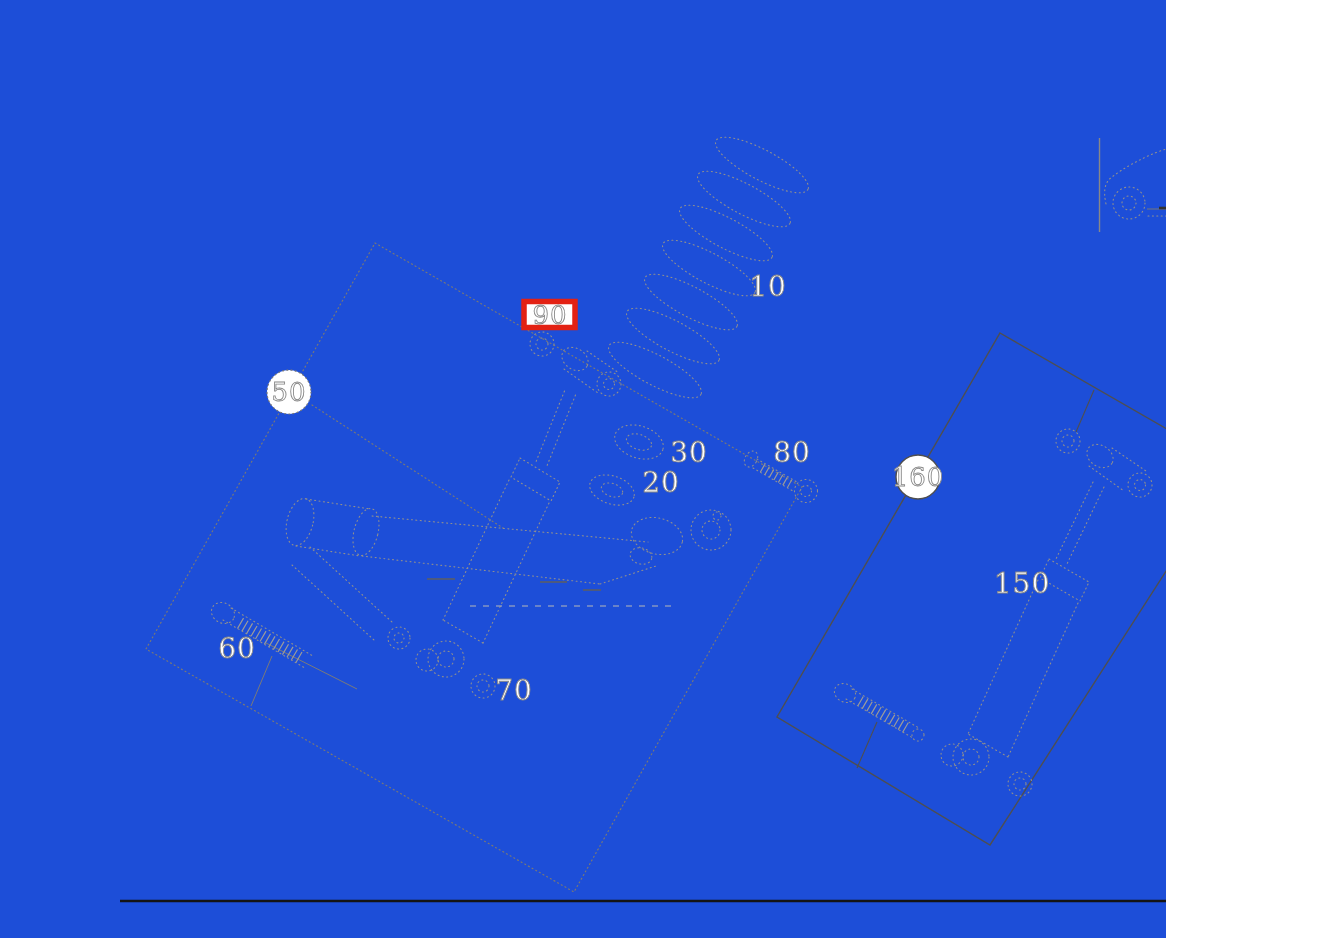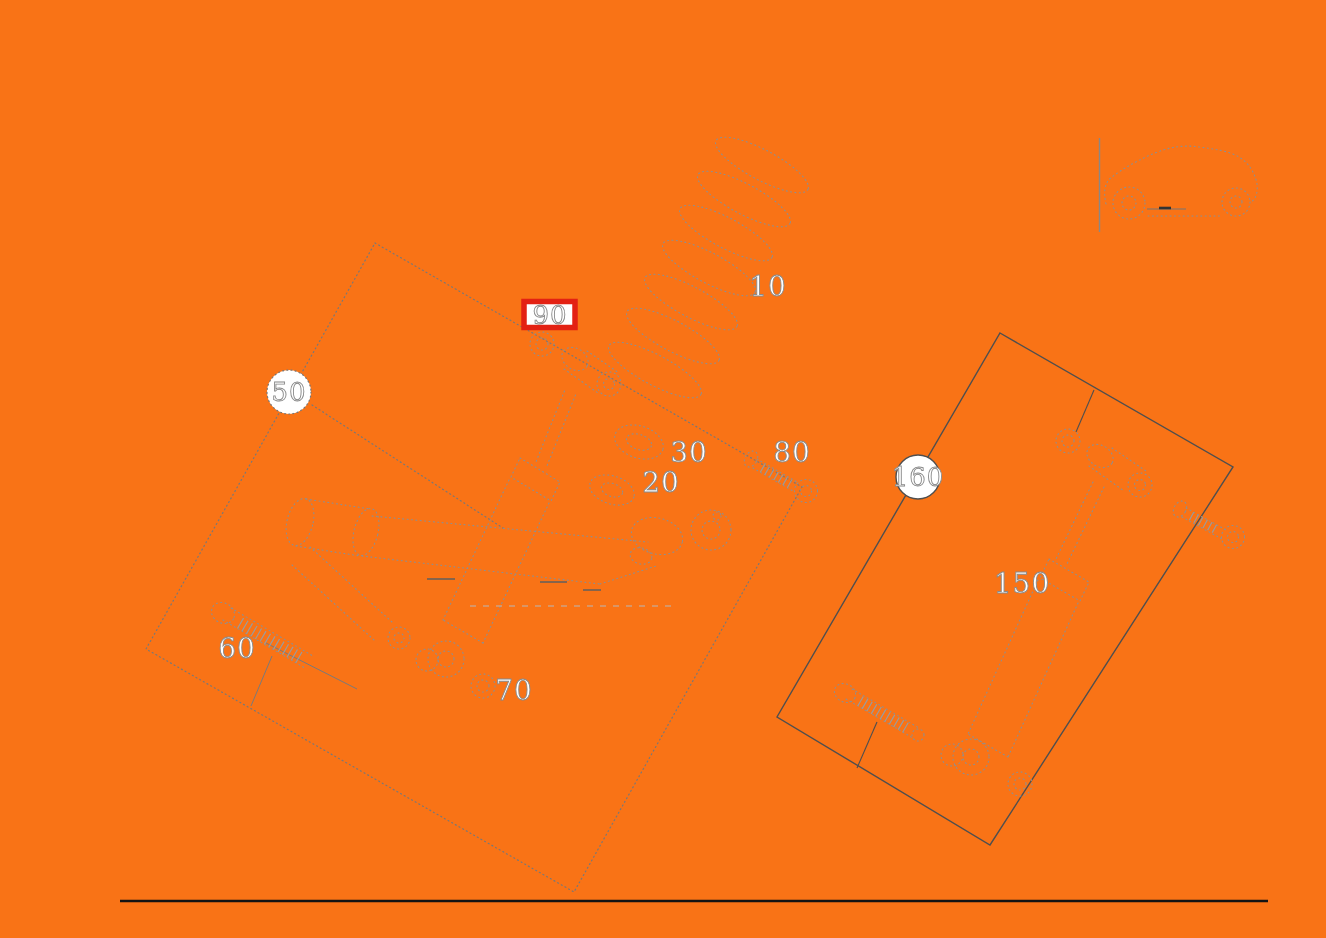--- a/index.html
+++ b/index.html
@@ -1,16 +1,16 @@
 <!DOCTYPE html>
 <html><head>
 <meta charset="utf-8">
 <style>
   html,body{margin:0;padding:0;background:#fff;}
-  .stage{position:relative;width:1326px;height:938px;background:#f97316;overflow:hidden;
+  .stage{position:relative;width:1166px;height:938px;background:#1d4ed8;overflow:hidden;
          font-family:"DejaVu Serif", serif;}
   svg{position:absolute;left:0;top:0;}
   
   .dot{fill:none;stroke:#8f8f8f;stroke-width:1.1;stroke-dasharray:1 3.4;stroke-linecap:round;stroke-linejoin:round;}
   
   .dotp{fill:none;stroke:#787878;stroke-width:1.2;stroke-dasharray:1 3.2;stroke-linecap:round;}
   
   .sol{fill:none;stroke:#4f4f4f;stroke-width:1.4;}
   .thin{fill:none;stroke:#7a7a7a;stroke-width:1;}
   

